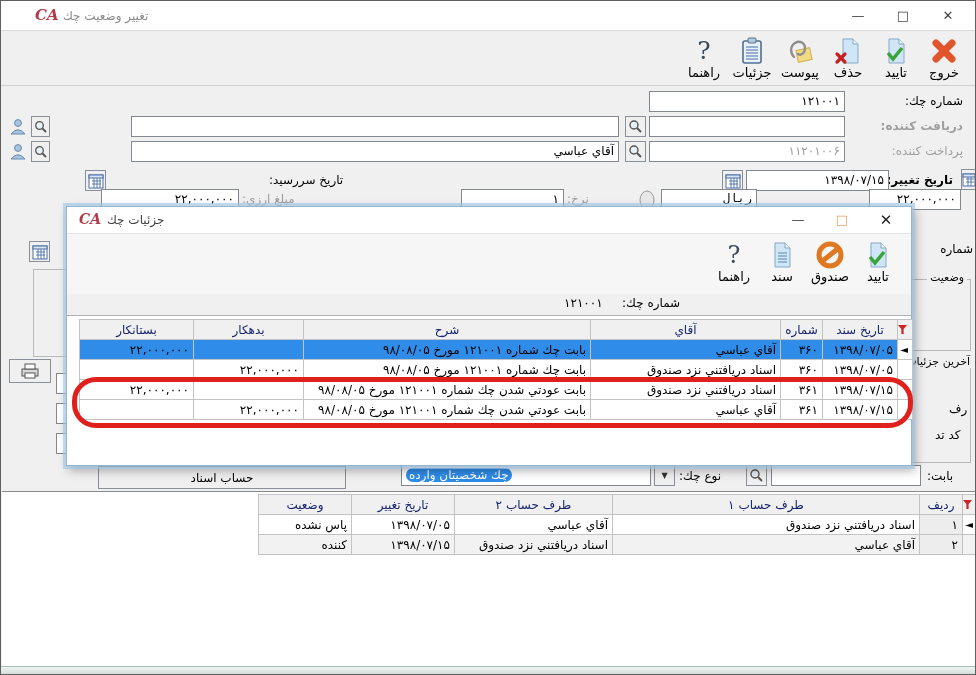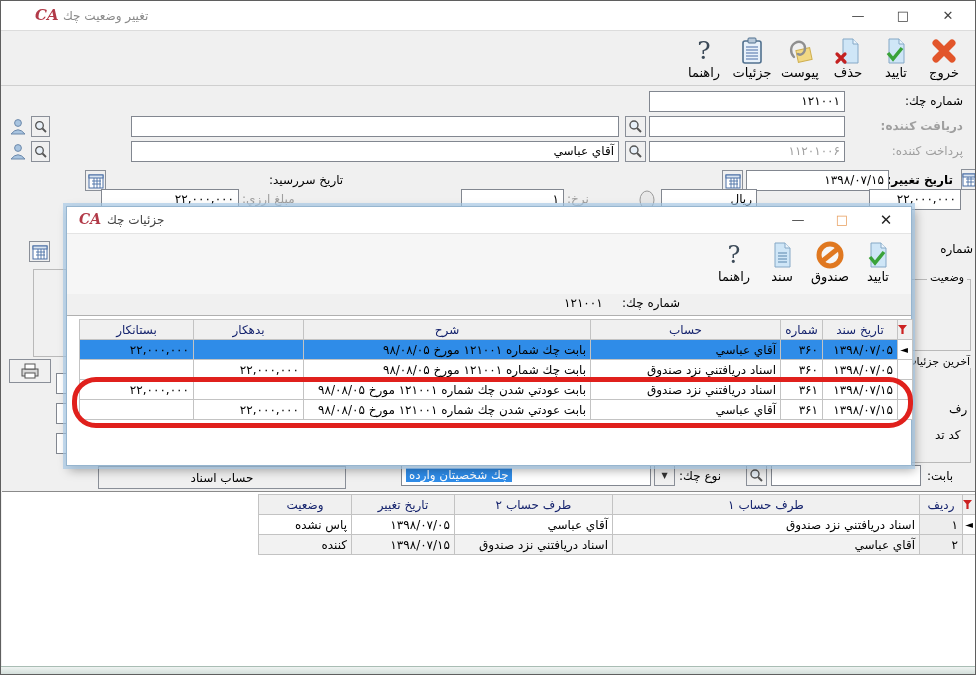--- a/index.html
+++ b/index.html
@@ -208,21 +208,21 @@
   <div class="under">
     <div class="tb num" style="left:100px; top:188px; width:138px;">۲۲,۰۰۰,۰۰۰</div>
     <span class="lbl gray" style="left:241px; top:188px;">مبلغ ارزي:</span>
     <div class="tb num" style="left:460px; top:188px; width:103px;">۱</div>
     <span class="lbl gray" style="left:566px; top:188px;">نرخ:</span>
     <span class="abs" style="left:636px; top:189px;">
         <svg width="20" height="20">
           <ellipse cx="10" cy="10" rx="7" ry="9" fill="#e8e8e8" stroke="#9a9a9a"></ellipse>
         </svg>
       </span>
-    <div class="tb" style="left:660px; top:188px; width:96px;">ريال</div>
+    <div class="tb" style="left:660px; top:188px; width:96px;font-family:Liberation Mono, monospace;">ريال</div>
     <div class="tb num" style="left:868px; top:188px; width:92px;">۲۲,۰۰۰,۰۰۰</div>
 
     <div class="sqbtn" style="left:28px; top:240px;">
       <span>
           <svg width="16" height="16">
             <rect x="1" y="2" width="14" height="13" fill="#fff" stroke="#4a6fa5"></rect>
             <rect x="1" y="2" width="14" height="3" fill="#d9e4f0" stroke="#4a6fa5"></rect>
             <path d="M4,8 h9 M4,11 h9 M6,5 v10 M9,5 v10 M12,5 v10" stroke="#4a6fa5" stroke-width="0.9"></path>
           </svg>
         </span>
@@ -246,21 +246,21 @@
     <span class="grouplbl" style="left:926px; top:270px; color:#000;">وضعيت</span>
     <div class="groupbox" style="left:898px; top:362px; width:72px; height:100px;"></div>
     <span class="grouplbl" style="left:912px; top:354px; color:#000; width:60px;">آخرين جزئيات</span>
     <span class="lbl" style="left:948px; top:398px;">رف</span>
     <span class="lbl" style="left:934px; top:424px;">كد تد</span>
   </div>
 
   <div class="under">
     <button class="abs" style="left:97px; top:465px; width:248px; height:23px; background:#f0f0f0; border:1px solid #8a8f98; font-family:inherit; font-size:12px;">حساب اسناد</button>
     <div class="tb" style="left:400px; top:464px; width:250px; text-align:left;">
-      <span style="background:#2f8ce8; color:#fff; padding:0 3px;">چك شخصيتان وارده</span>
+      <span style="background:#2f8ce8; color:#fff; padding:0 3px;border-radius:7px;">چك شخصيتان وارده</span>
     </div>
     <div class="sqbtn" style="left:653px; top:464px;">
       <span style="font-size:8px; color:#333;">▼</span>
     </div>
     <span class="lbl" style="left:678px; top:465px;">نوع چك:</span>
     <div class="sqbtn" style="left:745px; top:464px;">
       <span>
           <svg width="15" height="15">
             <circle cx="6" cy="6" r="4" fill="#e8f0f8" stroke="#555" stroke-width="1.4"></circle>
             <path d="M9,9 L13,13" stroke="#555" stroke-width="2"></path>
@@ -378,21 +378,21 @@
       </colgroup>
       <tbody>
           <tr>
         <th>
               <svg width="11" height="11">
                 <path d="M1,1 h9 l-3.4,4 v5 h-2.2 v-5 z" fill="#cc2222"></path>
               </svg>
             </th>
         <th>تاريخ سند</th>
         <th>شماره</th>
-        <th>حساب</th>
+        <th>آقاي</th>
         <th>شرح</th>
         <th>بدهكار</th>
         <th>بستانكار</th>
       </tr>
       <tr class="sel">
         <td class="marker" style="background:#fff;">◄</td>
         <td class="n-r">۱۳۹۸/۰۷/۰۵</td>
         <td class="n-r">۳۶۰</td>
         <td>آقاي عباسي</td>
         <td>بابت چك شماره ۱۲۱۰۰۱ مورخ ۹۸/۰۸/۰۵</td>

